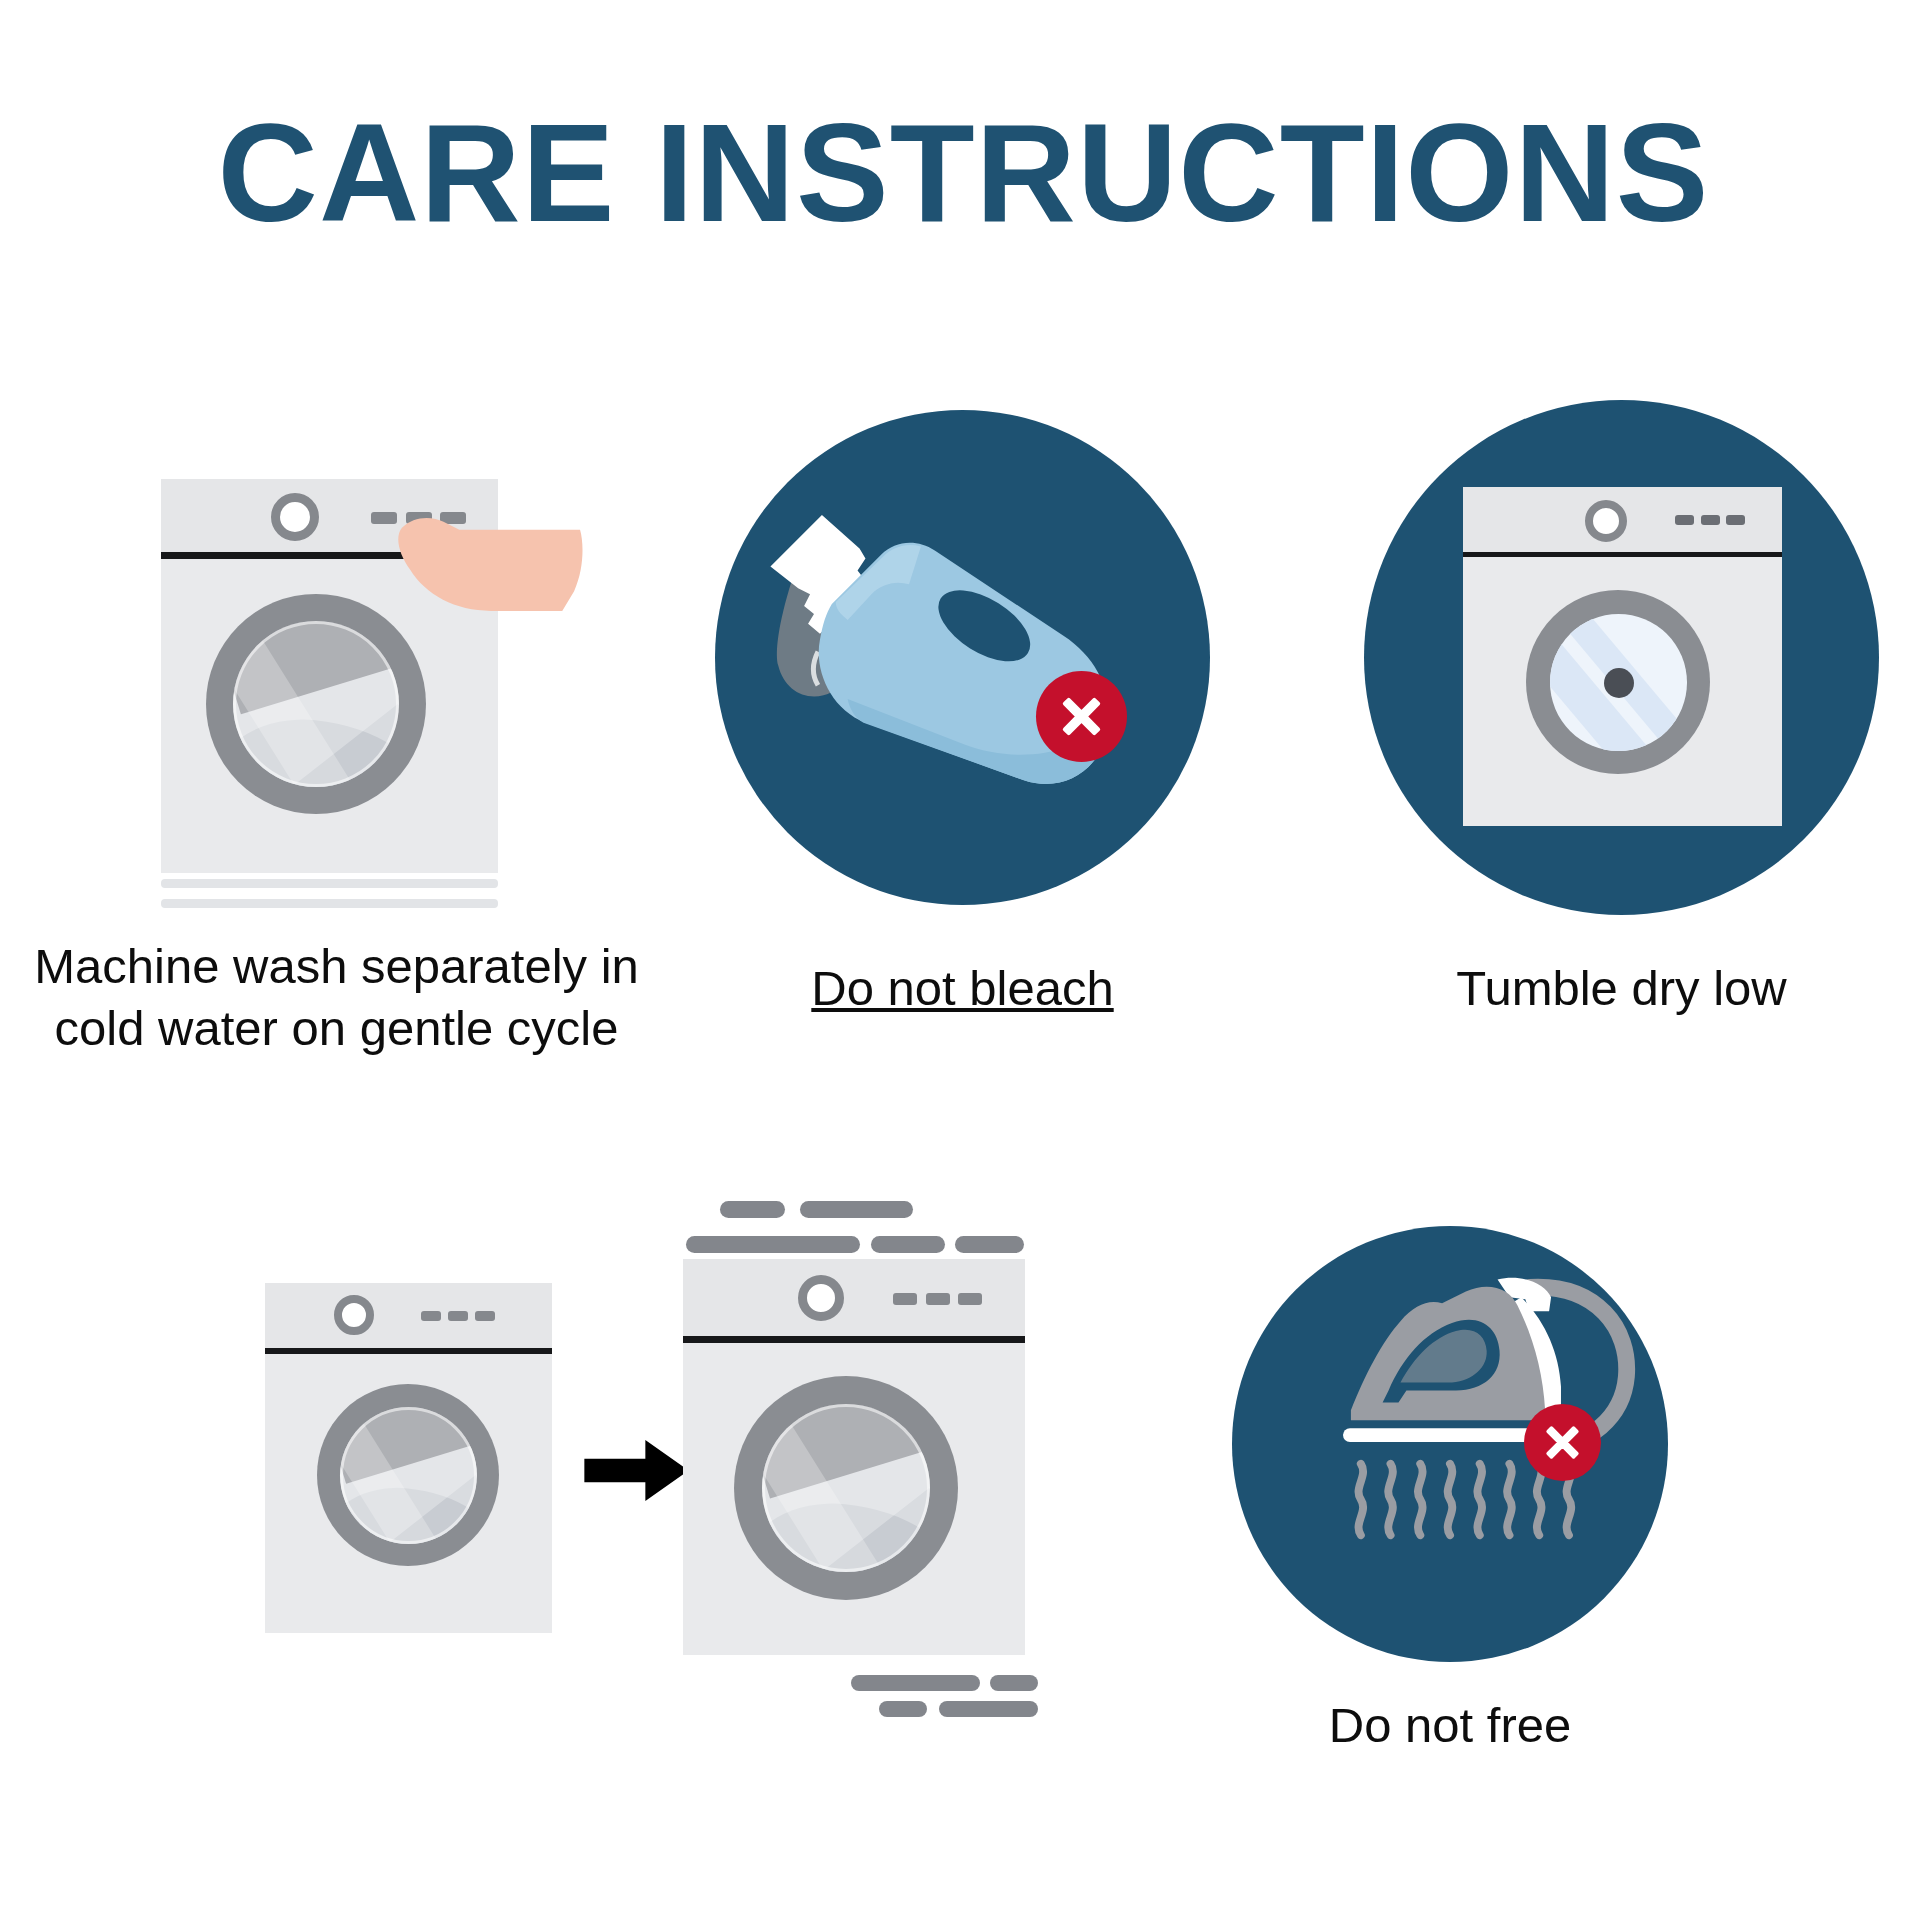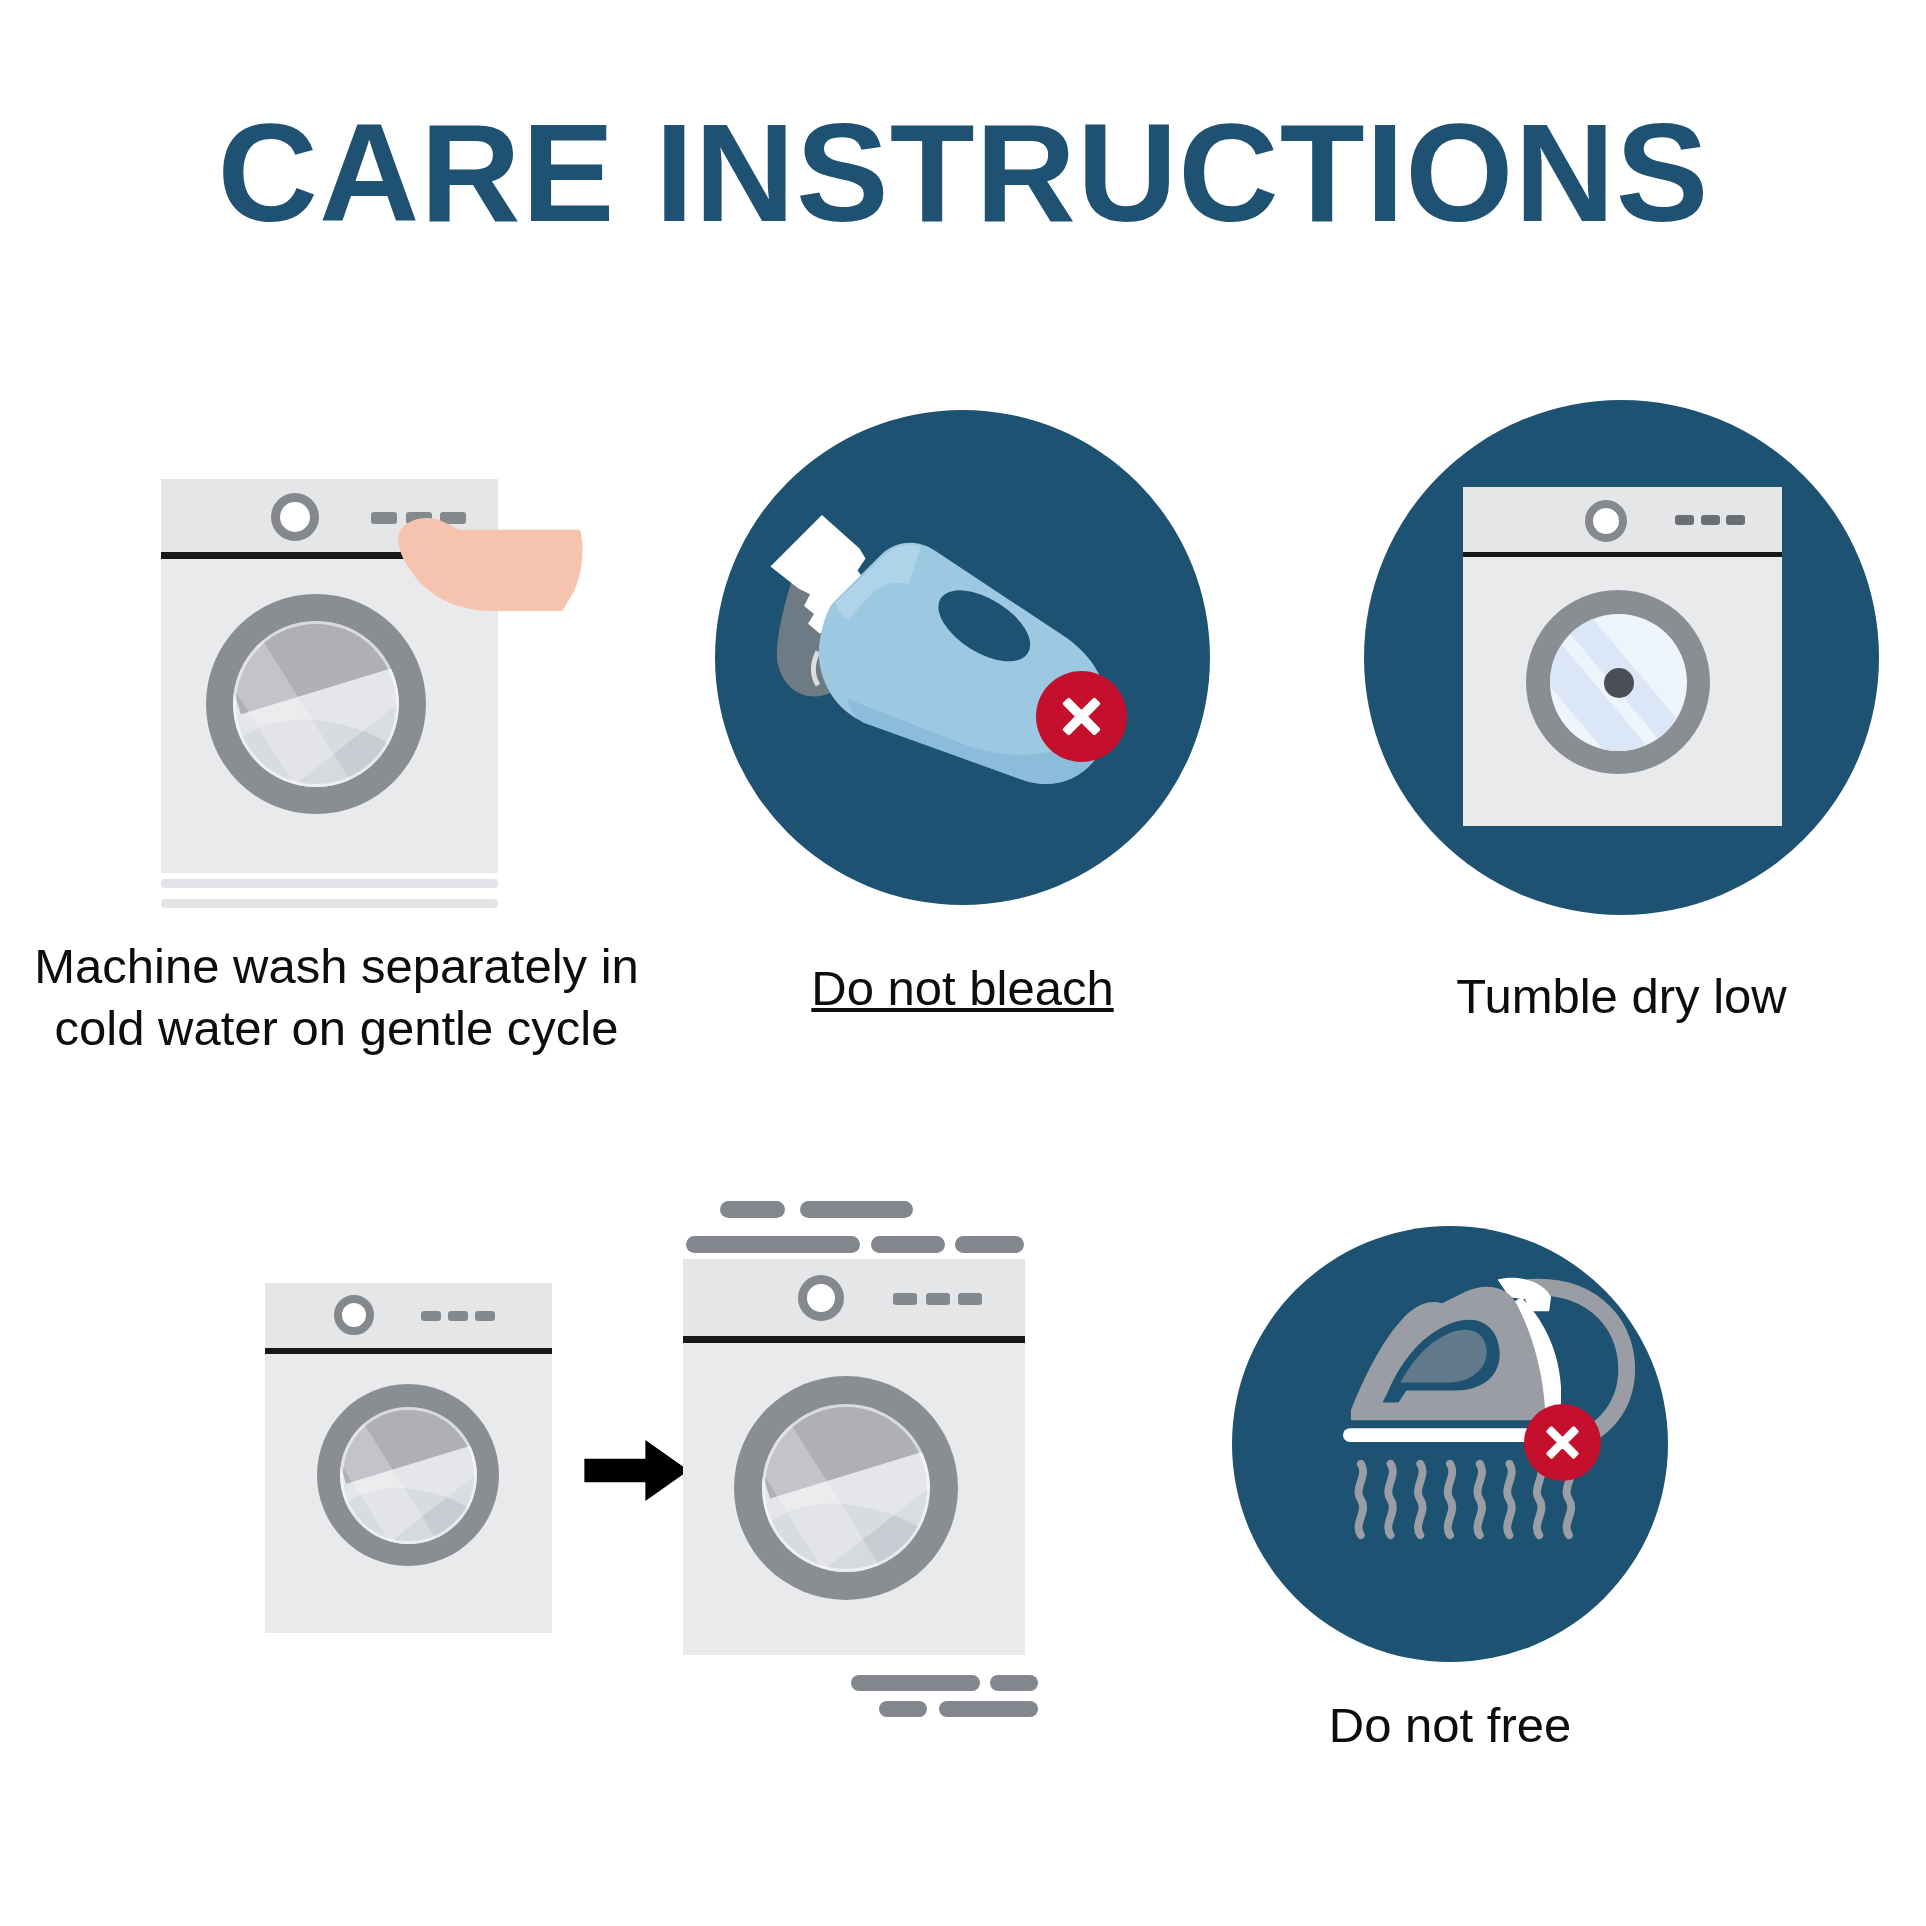--- a/index.html
+++ b/index.html
@@ -222,21 +222,21 @@
         <div class="wm-door-ring" style="left:63px; top:103px; width:184px; height:184px;">
           <div class="td-glass" style="left:24px; top:24px; width:137px; height:137px;">
             <div class="tstripe" style="left:6%; width:26%;"></div>
             <div class="tstripe" style="left:52%; width:20%;"></div>
             <div class="td-dot" style="left:50%; top:50%; width:30px; height:30px; transform:translate(-50%,-50%);"></div>
           </div>
         </div>
       </div>
     </div>
 
-    <div class="caption" style="left:1374px; top:958px; width:495px;margin-top:8px;">
+    <div class="caption" style="left:1374px; top:958px; width:495px;">
       <div>Tumble dry low</div>
     </div>
   </div>
 
   <div>
 
     <div class="wm" style="left:265px; top:1283px; width:287px; height:350px;">
       <div class="wm-body"></div>
       <div class="wm-panel" style="height:65px; background:#e5e6e8;"></div>
       <div class="wm-knob" style="left:69px; top:12px; width:40px; height:40px; border-width:8px;"></div>

